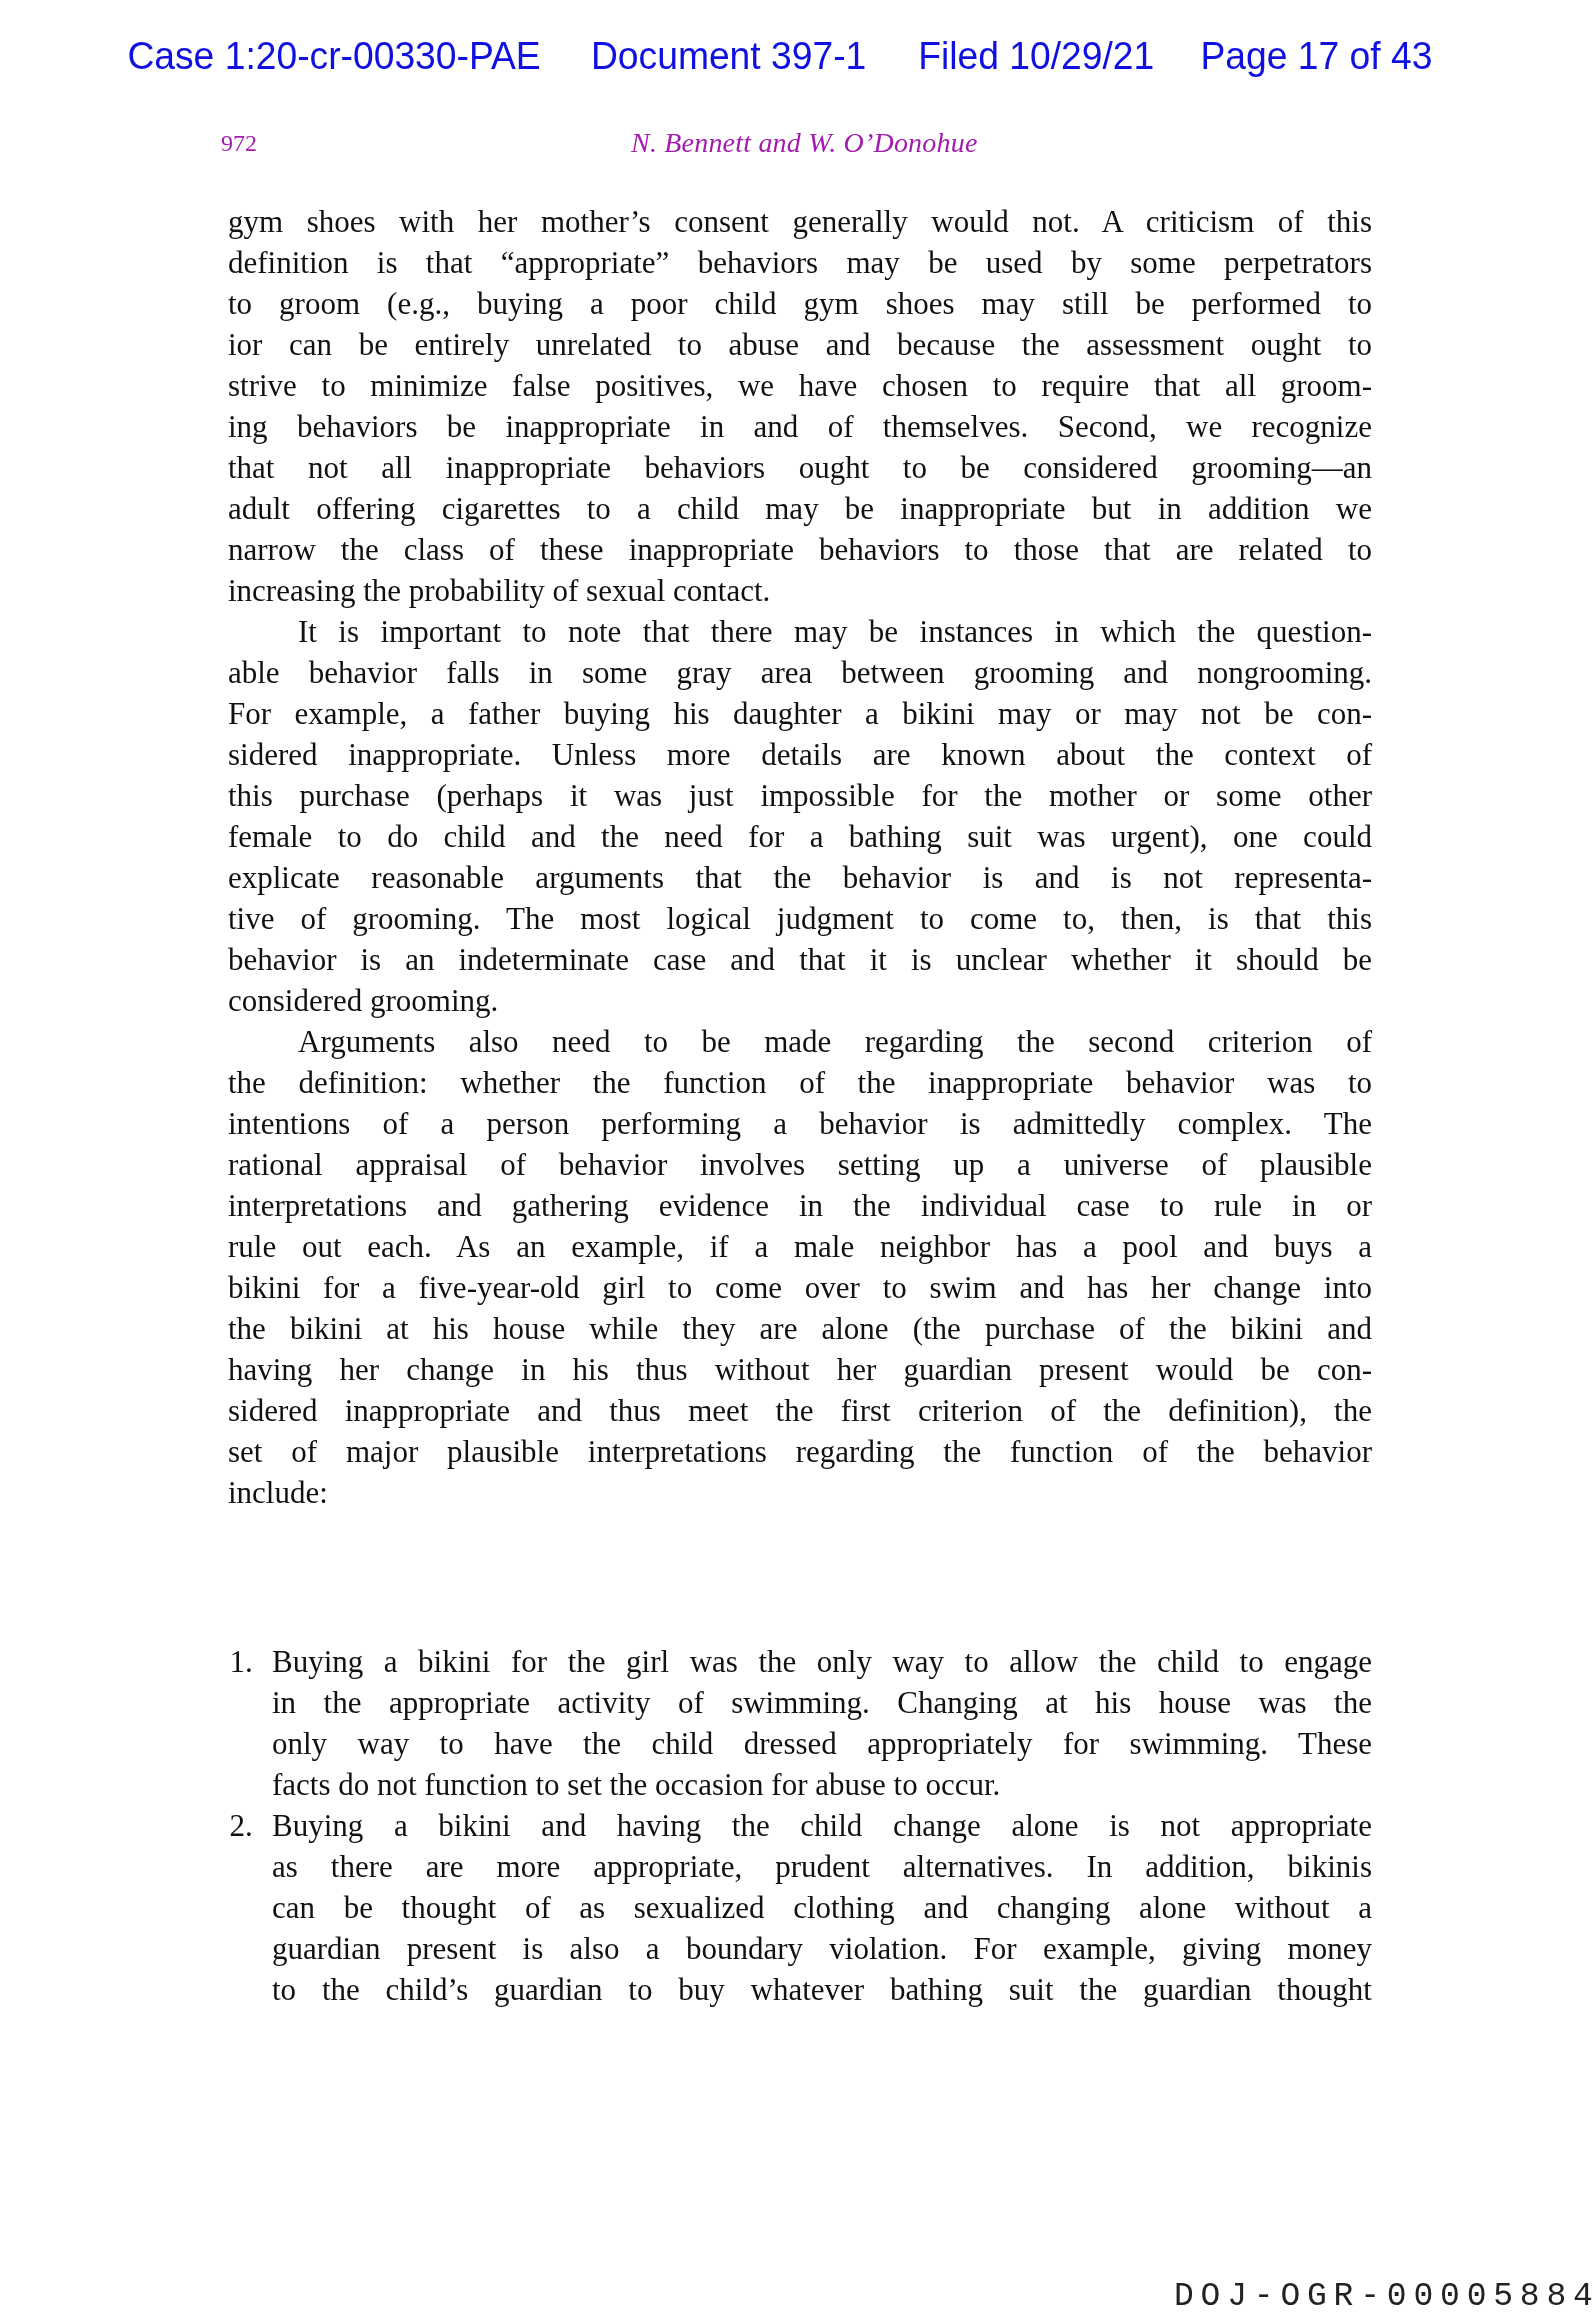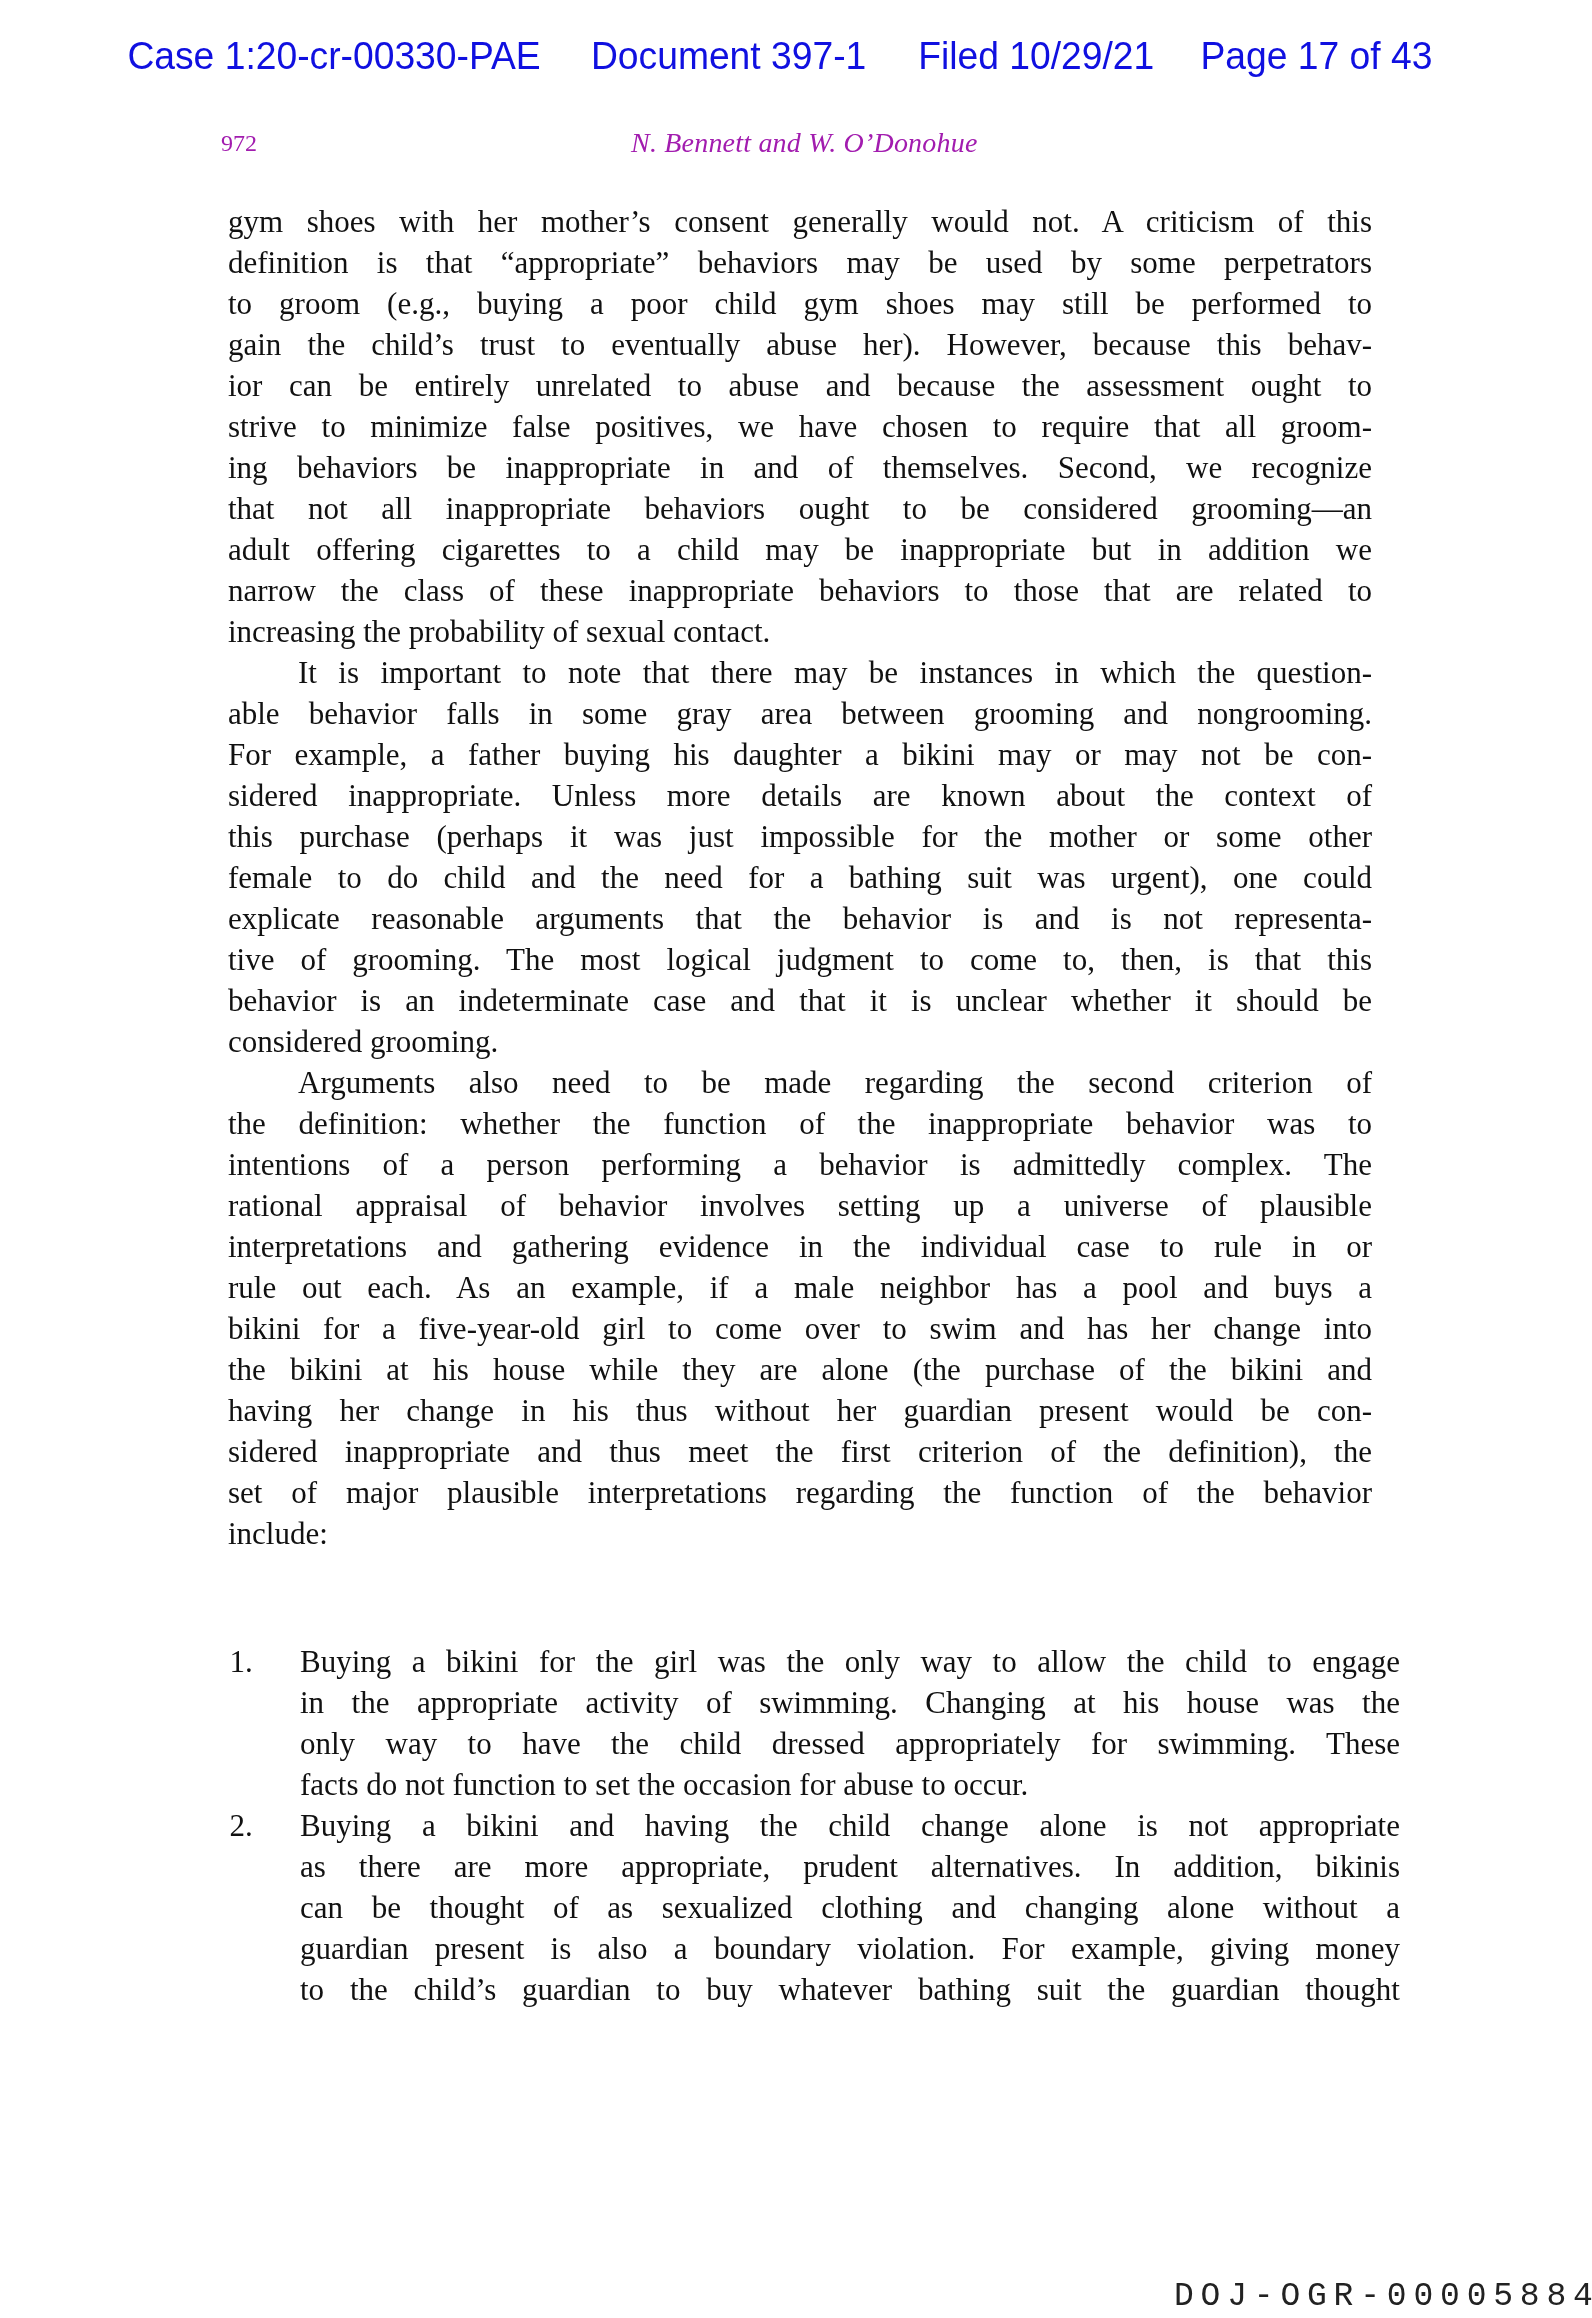--- a/index.html
+++ b/index.html
@@ -26,21 +26,21 @@
       line-height: 41px;
     }
     .line { display: block; height: 41px; white-space: nowrap; text-align: justify; text-align-last: justify; font-family: Liberation Serif, serif; }
     .line.last { text-align-last: left; }
     .line.indent { padding-left: 70px; }
 
     .list { position: absolute; left: 228px; top: 1641px; width: 1144px;
       font-family: "Liberation Serif", serif; font-size: 31px; color: #111; line-height: 41px; }
     .list-item { position: relative; padding-left: 44px; }
     .list-num { position: absolute; left: 1.5px; top: 0; }
-    .list-item .line { width: 1100px; margin-left: 28px; }
+    .list-item .line { width: 1100px; }
 
     .bates {
       position: absolute; left: 1174px; top: 2278px;
       font-family: "Liberation Mono", monospace; font-size: 33px; color: #222;
       letter-spacing: 6.8px; line-height: 38px; white-space: nowrap;
     }
   </style>
 </head>
 <body>
 
@@ -54,21 +54,20 @@
 <div class="running-head">
   <span class="page-num">972</span>
   <span class="authors">N. Bennett and W. O’Donohue</span>
 </div>
 
 <div class="body-text">
   <div>
     <span class="line">gym shoes with her mother’s consent generally would not. A criticism of this</span>
     <span class="line">definition is that “appropriate” behaviors may be used by some perpetrators</span>
     <span class="line">to groom (e.g., buying a poor child gym shoes may still be performed to</span>
-    <span class="line">gain the child’s trust to eventually abuse her). However, because this behav-</span>
     <span class="line">ior can be entirely unrelated to abuse and because the assessment ought to</span>
     <span class="line">strive to minimize false positives, we have chosen to require that all groom-</span>
     <span class="line">ing behaviors be inappropriate in and of themselves. Second, we recognize</span>
     <span class="line">that not all inappropriate behaviors ought to be considered grooming—an</span>
     <span class="line">adult offering cigarettes to a child may be inappropriate but in addition we</span>
     <span class="line">narrow the class of these inappropriate behaviors to those that are related to</span>
     <span class="line last">increasing the probability of sexual contact.</span>
   </div>
   <div>
     <span class="line indent">It is important to note that there may be instances in which the question-</span>

